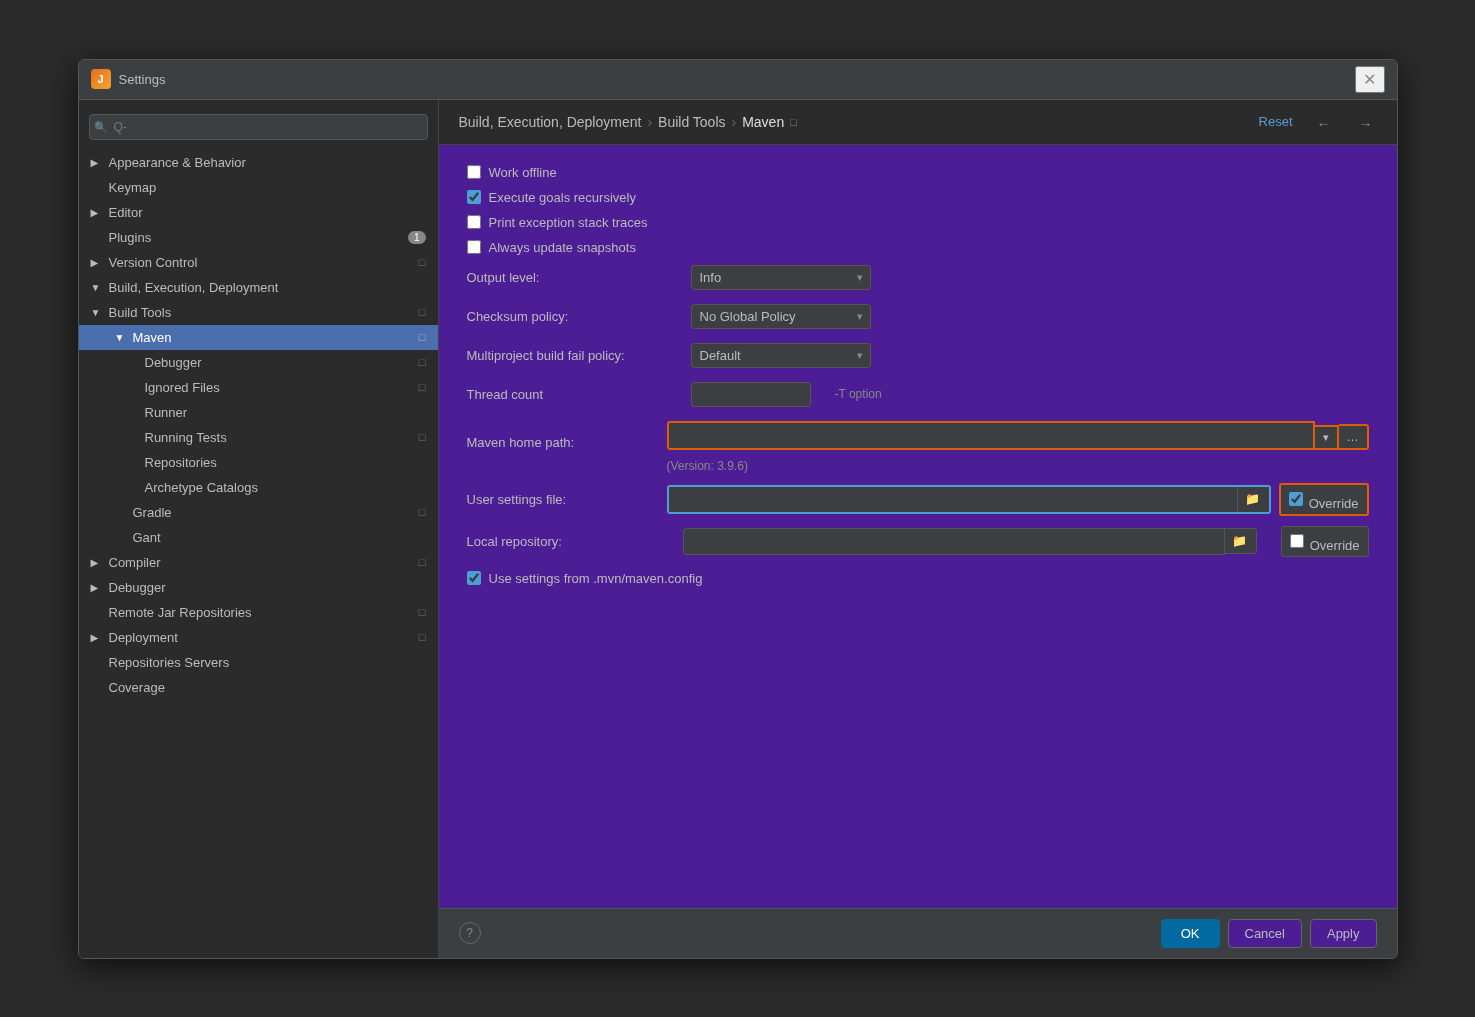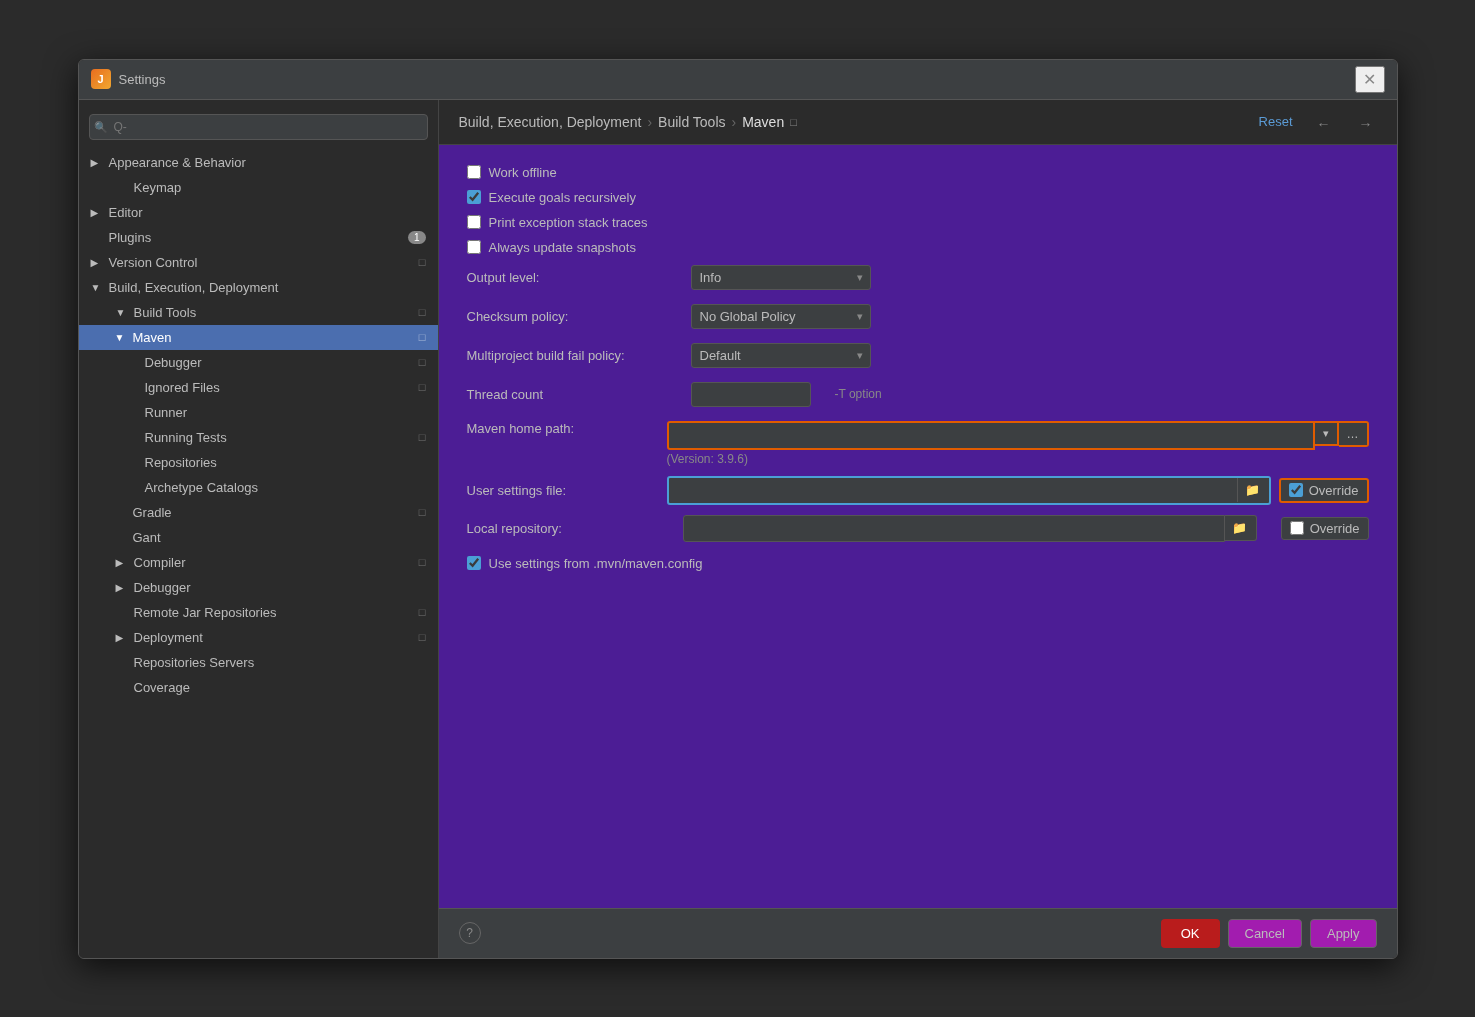--- a/index.html
+++ b/index.html
@@ -100,21 +100,21 @@
       cursor: pointer;
       display: flex;
       align-items: center;
       gap: 6px;
       color: #bbb;
       font-size: 13px;
       user-select: none;
     }
     .sidebar-item.selected { background: #4b6eaf; color: #fff; }
     .sidebar-item.level-0 { padding-left: 12px; }
-    .sidebar-item.level-1 { padding-left: 37px; }
+    .sidebar-item.level-1 { padding-left: 12px; }
     .sidebar-item.level-2 { padding-left: 36px; }
     .sidebar-item.level-3 { padding-left: 48px; }
     .expand-arrow {
       font-size: 10px;
       width: 12px;
       display: inline-block;
     }
     .pin-icon {
       margin-left: auto;
       opacity: 0.5;
@@ -310,20 +310,21 @@
       padding: 3px 8px;
       background: #3c3f41;
     }
     .override-box input[type=checkbox] {
       width: 14px; height: 14px;
       accent-color: #4b9fd5;
     }
     .override-label {
       color: #bbb;
       font-size: 13px;
+      margin-top: 8px;
     }
     .local-repo-row {
       display: flex;
       align-items: center;
       gap: 16px;
       margin-bottom: 14px;
     }
     .local-repo-label {
       min-width: 200px;
       color: #bbb;
@@ -389,41 +390,41 @@
       display: flex; align-items: center; justify-content: center;
       color: #888;
       font-size: 12px;
       cursor: pointer;
     }
     .bottom-right {
       display: flex;
       gap: 8px;
     }
     .btn-ok {
-      background: #b91c1c;
+      background: #0369a1;
       color: #fff;
       border: none;
       border-radius: 4px;
       padding: 6px 20px;
       cursor: pointer;
       font-size: 13px;
     }
     .btn-cancel, .btn-apply {
-      background: #a21caf;
+      background: #4c1d95;
       color: #bbb;
       border: 1px solid #666;
       border-radius: 4px;
       padding: 6px 16px;
       cursor: pointer;
       font-size: 13px;
     }
     .maven-path-row {
       display: flex;
-      align-items: flex-start;
-      margin-bottom: 2px;
+      align-items: flex-end;
+      margin-bottom: 9px;
     }
     .maven-path-label {
       min-width: 200px;
       color: #bbb;
       font-size: 13px;
       flex-shrink: 0;
     }
     .maven-path-input {
       flex: 1;
       background: #3c3f41;

